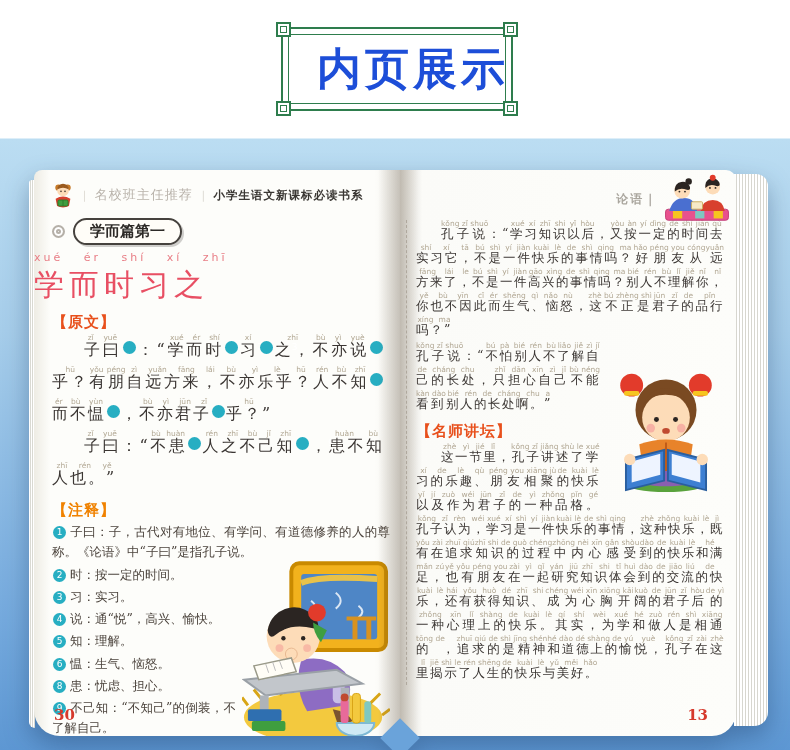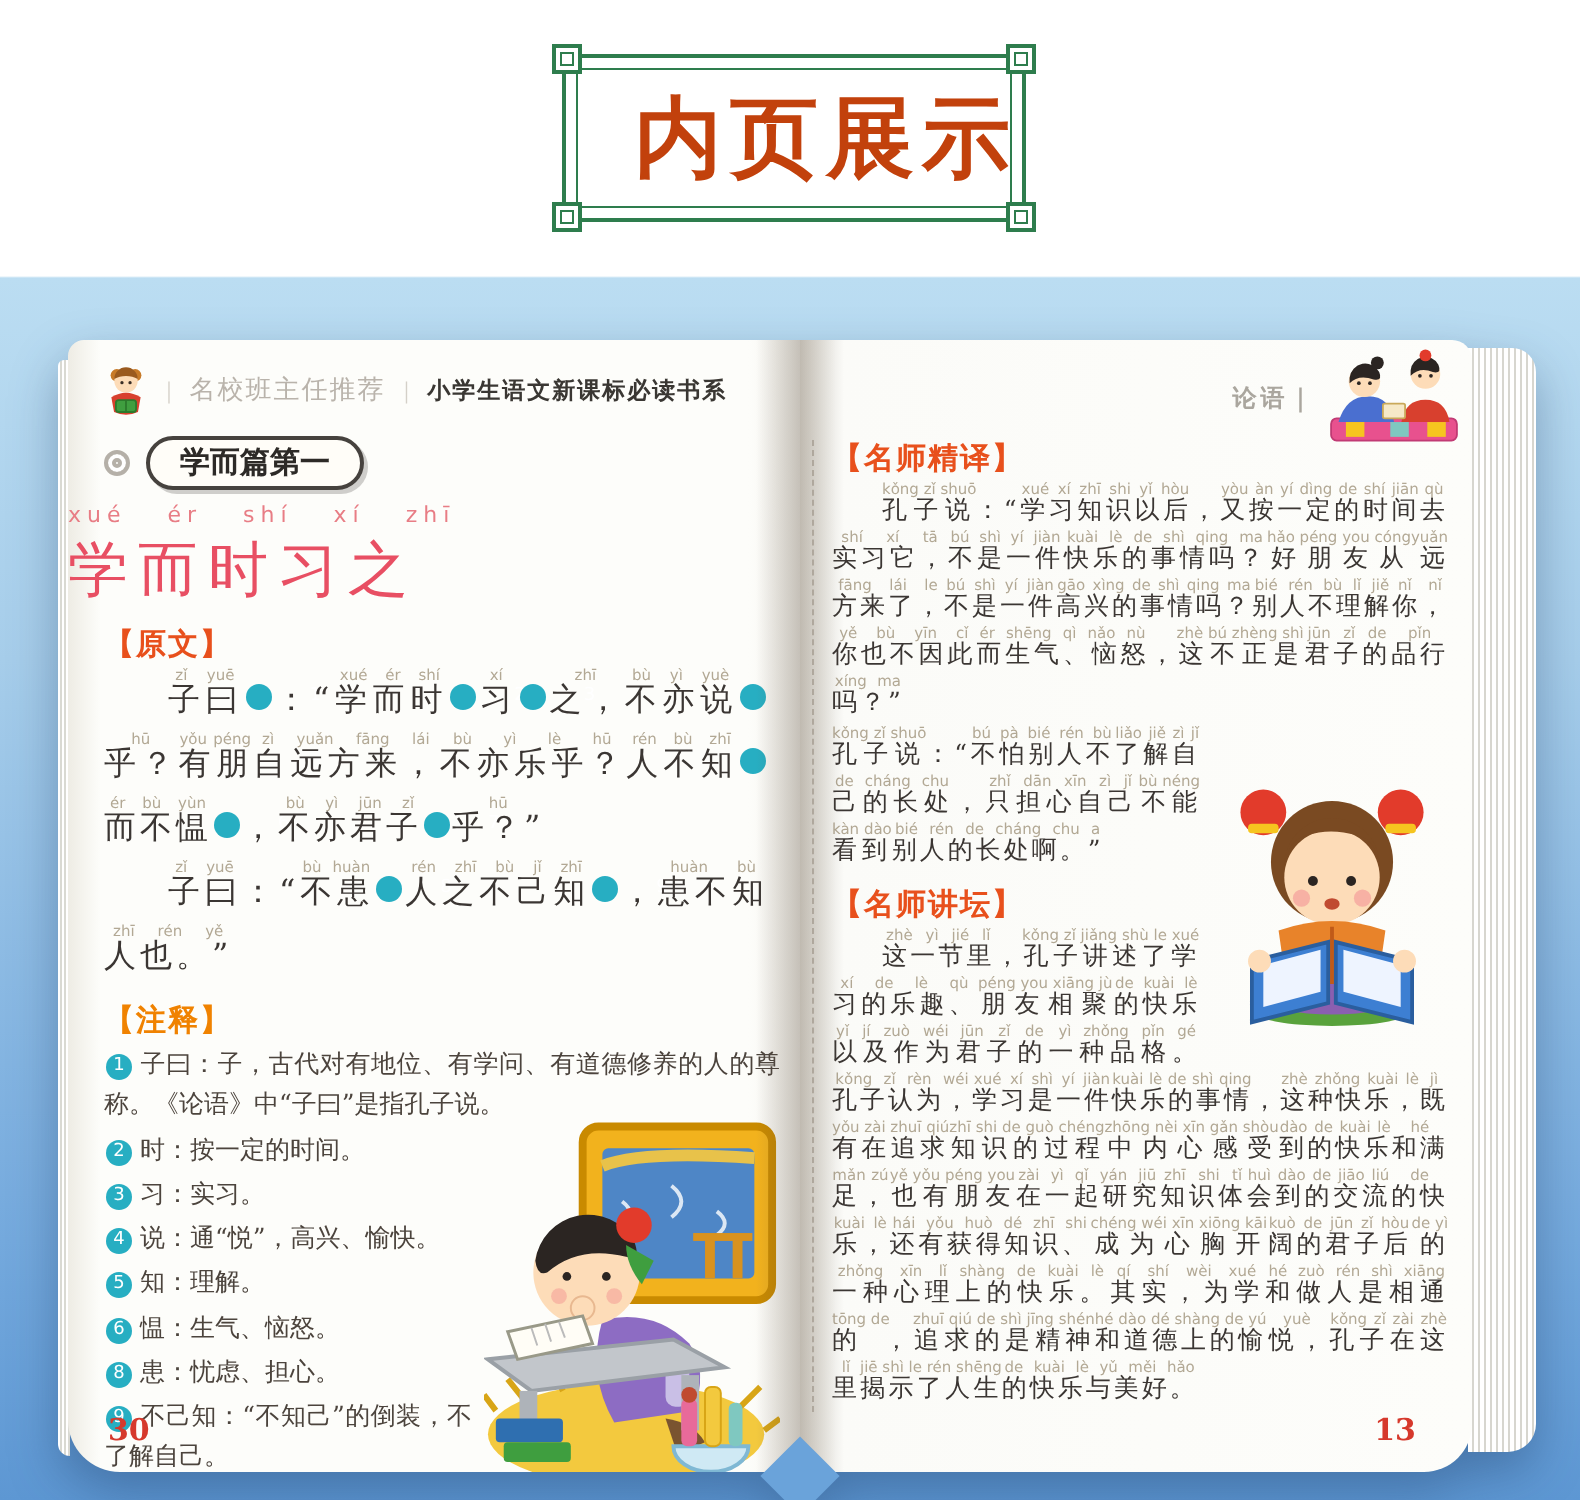--- a/index.html
+++ b/index.html
@@ -6,21 +6,21 @@
   body{
     width:790px;height:750px;position:relative;overflow:hidden;
     font-family:"DejaVu Sans",sans-serif;
     background:linear-gradient(180deg,#ffffff 0px,#ffffff 138px,#bbddf2 139px,#a6cdea 330px,#74a9dd 620px,#5d97d3 750px);
   }
   
   .banner{position:absolute;left:281px;top:27px;width:232px;height:84px;background:#fff;
     border:2px solid #2e7d4d;box-sizing:border-box;}
   .banner::before{content:"";position:absolute;inset:5px;border:1px solid #2e7d4d;}
   .banner-title{position:absolute;inset:0;display:flex;align-items:center;justify-content:center;
-    color:#c2410c;font-size:44px;font-weight:bold;letter-spacing:4px;font-family:"DejaVu Sans",sans-serif;padding-left:32px;}
+    color:#1d4ed8;font-size:44px;font-weight:bold;letter-spacing:4px;font-family:"DejaVu Sans",sans-serif;padding-left:32px;}
   .knot{position:absolute;width:11px;height:11px;background:#fff;border:2px solid #2e7d4d;}
   .knot::after{content:"";position:absolute;inset:2px;border:1px solid #2e7d4d;}
   .knot.tl{left:-7px;top:-7px}.knot.tr{right:-7px;top:-7px}
   .knot.bl{left:-7px;bottom:-7px}.knot.br{right:-7px;bottom:-7px}
 
   
   .book{position:absolute;left:34px;top:170px;width:734px;height:566px;filter:drop-shadow(0 10px 12px rgba(20,50,90,.35));}
   .left-edge{position:absolute;left:-5px;top:10px;bottom:8px;width:6px;border-radius:4px 0 0 8px;
     background:repeating-linear-gradient(90deg,#ffffff 0 1px,#d9d9d2 1px 2px);}
   .stack{position:absolute;right:0;top:4px;width:34px;height:552px;border-radius:0 12px 14px 0;
@@ -200,21 +200,20 @@
         <circle cx="57" cy="14" r="8" fill="#fddcb8"></circle>
         <path d="M49 12 a8 8 0 0 1 15 -3 q2 5 -3 4 q-7 -3 -12 2 z" fill="#2b2522"></path>
         <circle cx="57" cy="4" r="3.2" fill="#e23b2b"></circle>
         <circle cx="54" cy="15" r="1" fill="#2b2522"></circle>
           <circle cx="60" cy="15" r="1" fill="#2b2522"></circle>
         <rect x="34" y="30" width="12" height="8" rx="1" fill="#f6e9c8" stroke="#c9a95a"></rect>
       </svg>
     </div>
 
     <div class="rp-body">
-      <div class="section-label lab-red">【名师精译】</div>
       <div class="ruby-p indent"><ruby>孔子说<rt>kǒng zǐ shuō</rt></ruby><span>：“</span><ruby>学习知识以后<rt>xué xí zhī shi yǐ hòu</rt></ruby><span>，</span><ruby>又按一定的时间<rt>yòu àn yí dìng de shí jiān</rt></ruby><ruby>去实习它，<rt>qù shí xí tā</rt></ruby><ruby>不是一件<rt>bú shì yí jiàn</rt></ruby><ruby>快乐的事情吗？<rt>kuài lè de shì qing ma</rt></ruby><ruby>好朋友从<rt>hǎo péng you cóng</rt></ruby><ruby>远方来了，<rt>yuǎn fāng lái le</rt></ruby><ruby>不是一件<rt>bú shì yí jiàn</rt></ruby><ruby>高兴的事情吗？<rt>gāo xìng de shì qing ma</rt></ruby><ruby>别人不理解<rt>bié rén bù lǐ jiě</rt></ruby><ruby>你，你也不因此<rt>nǐ nǐ yě bù yīn cǐ</rt></ruby><ruby>而生气、恼怒<rt>ér shēng qì nǎo nù</rt></ruby><span>，</span><ruby>这不正是<rt>zhè bú zhèng shì</rt></ruby><ruby>君子的<rt>jūn zǐ de</rt></ruby><ruby>品行吗？”<rt>pǐn xíng ma</rt></ruby></div>
       <svg class="fl-girl" viewBox="0 0 120 130">
         <ellipse cx="60" cy="122" rx="42" ry="8" fill="#59a23c"></ellipse>
         <ellipse cx="60" cy="116" rx="34" ry="8" fill="#8a5fb0"></ellipse>
         <circle cx="24" cy="18" r="12" fill="#e23b2b"></circle>
           <rect x="16" y="24" width="16" height="5" rx="2" fill="#f6c51f"></rect>
         <circle cx="96" cy="18" r="12" fill="#e23b2b"></circle>
           <rect x="88" y="24" width="16" height="5" rx="2" fill="#f6c51f"></rect>
         <circle cx="60" cy="44" r="32" fill="#7a4a22"></circle>
         <circle cx="60" cy="52" r="25" fill="#fddcb8"></circle>

